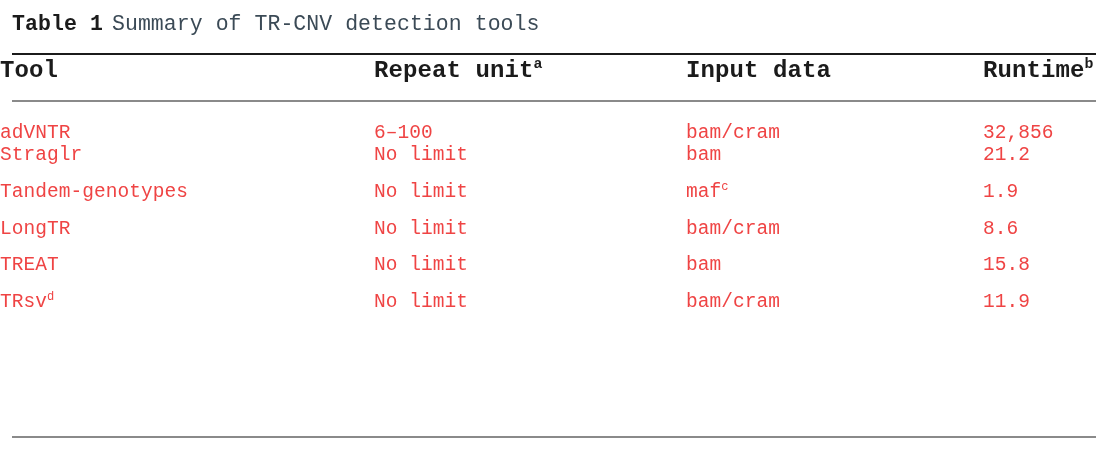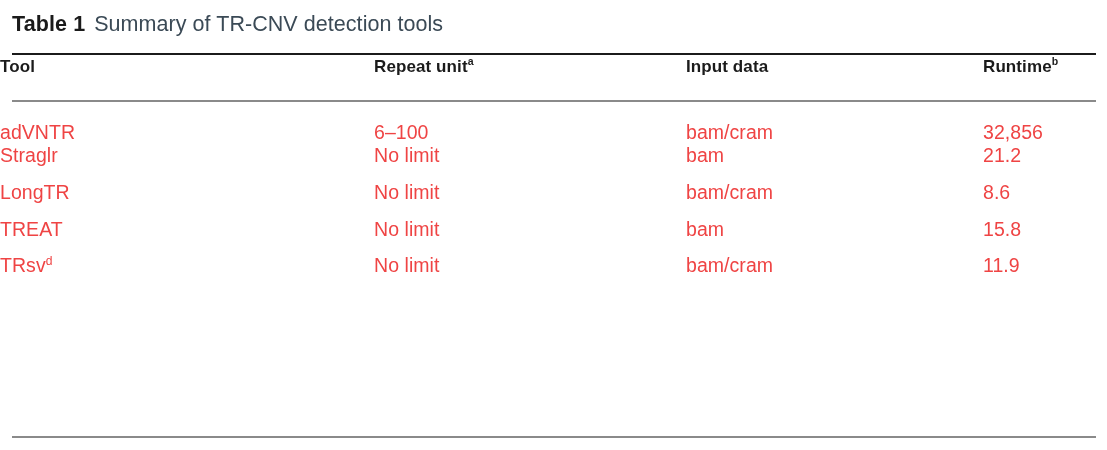--- a/index.html
+++ b/index.html
@@ -12,20 +12,21 @@
     height: 450px;
     font-family: "Liberation Sans", sans-serif;
     color: #231f20;
     overflow: hidden;
   }
   .table-figure {
     position: relative;
     width: 966px;
     height: 450px;
     box-sizing: border-box;
+    font-family: Liberation Mono, monospace;
   }
   .caption {
     position: absolute;
     left: 12px;
     top: 10px;
     width: 1084px;
     font-size: 21.5px;
     line-height: 28px;
     white-space: nowrap;
   }
@@ -74,21 +75,21 @@
     vertical-align: baseline;
     padding: 0;
     white-space: nowrap;
   }
   col.c-tool     { width: 374px; }
   col.c-repeat   { width: 312px; }
   col.c-input    { width: 297px; }
   col.c-runtime  { width: 124px; }
 
   table.data th {
-    font-size: 17px;
+    font-size: 24px;
     font-weight: bold;
     color: #1b1b1b;
     height: 43px;
     letter-spacing: 0.1px;
   }
   table.data td {
     font-size: 19.5px;
     font-weight: normal;
     color: #ef4444;
     height: 36.8px;
@@ -143,20 +144,26 @@
         <td class="cell-pad-input"><span>bam/cram</span><sup></sup></td>
         <td class="cell-pad-runtime">32,856</td>
       </tr>
       <tr>
         <td class="cell-pad-tool"><span>Straglr</span><sup></sup></td>
         <td class="cell-pad-repeat">No limit</td>
         <td class="cell-pad-input"><span>bam</span><sup></sup></td>
         <td class="cell-pad-runtime">21.2</td>
       </tr>
       <tr>
+        <td class="cell-pad-tool"><span>Tandem-genotypes</span><sup></sup></td>
+        <td class="cell-pad-repeat">No limit</td>
+        <td class="cell-pad-input"><span>maf</span><sup>c</sup></td>
+        <td class="cell-pad-runtime">1.9</td>
+      </tr>
+      <tr>
         <td class="cell-pad-tool"><span>LongTR</span><sup></sup></td>
         <td class="cell-pad-repeat">No limit</td>
         <td class="cell-pad-input"><span>bam/cram</span><sup></sup></td>
         <td class="cell-pad-runtime">8.6</td>
       </tr>
       <tr>
         <td class="cell-pad-tool"><span>TREAT</span><sup></sup></td>
         <td class="cell-pad-repeat">No limit</td>
         <td class="cell-pad-input"><span>bam</span><sup></sup></td>
         <td class="cell-pad-runtime">15.8</td>

